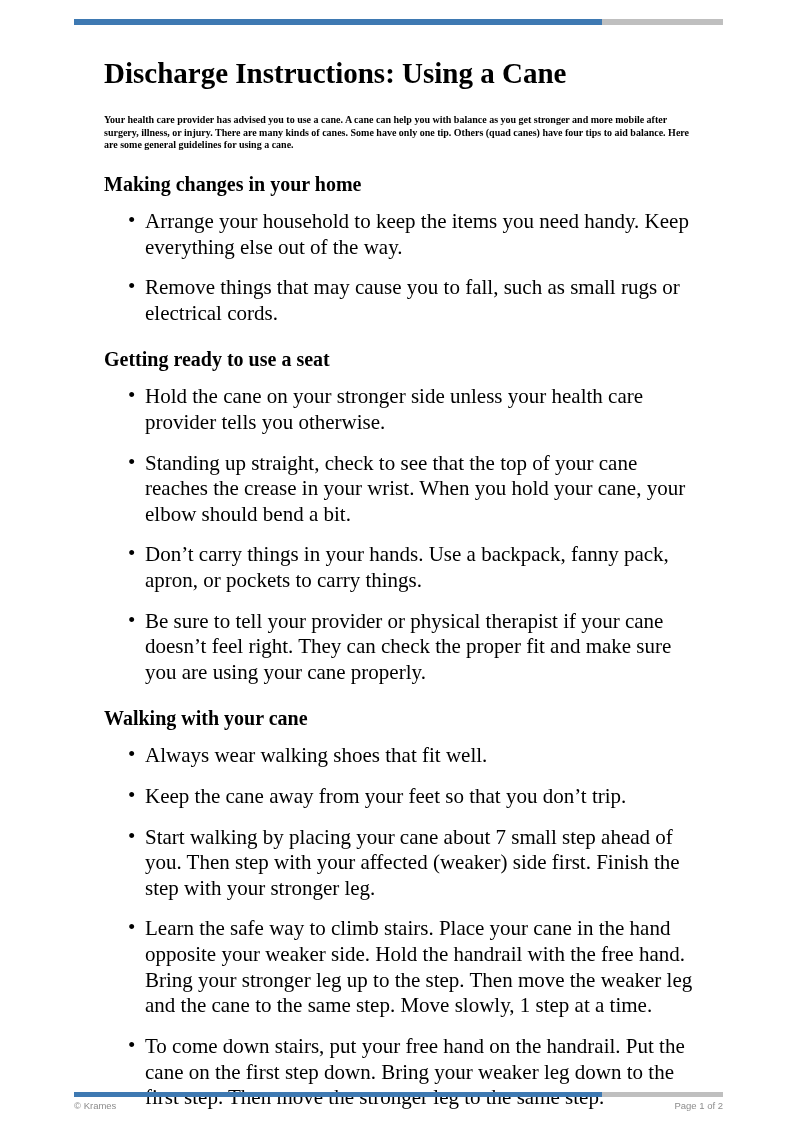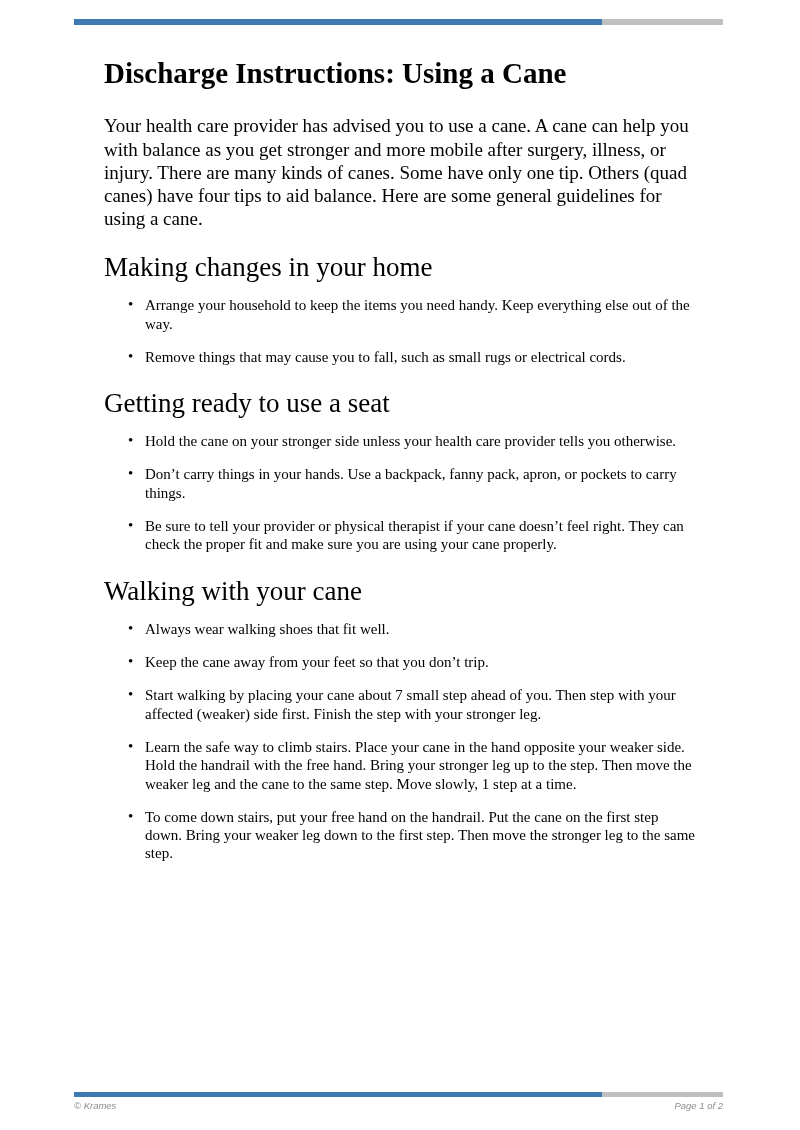--- a/index.html
+++ b/index.html
@@ -38,55 +38,55 @@
   }
   h1 {
     margin: 57px 0 0 0;
     font-size: 29px;
     line-height: 1.15;
     font-weight: bold;
     letter-spacing: 0px;
   }
   p.intro {
     margin: 24px 0 0 0;
-    font-size: 19px;
+    font-size: 10px;
     line-height: 1.22;
+    font-weight: bold;
   }
   h2 {
     margin: 22px 0 0 0;
-    font-size: 27px;
+    font-size: 20px;
     line-height: 1.15;
-    font-weight: normal;
+    font-weight: bold;
   }
   ul {
     margin: 13px 0 6px 0;
     padding: 0 0 0 41px;
     list-style: none;
   }
   li {
     position: relative;
-    font-size: 15px;
+    font-size: 21px;
     line-height: 1.22;
     margin-bottom: 15px;
   }
   li::before {
     content: "\2022";
     position: absolute;
     left: -17px;
     top: -1px;
   }
   .footer-meta {
     position: absolute;
     left: 74px;
     top: 1100px;
     width: 649px;
     display: flex;
     justify-content: space-between;
     font-family: "Liberation Sans", "DejaVu Sans", sans-serif;
-    font-style: italic;
     font-size: 9.5px;
     color: #8c8c8c;
   }
 </style>
 </head>
 <body>
 
 <div class="page">
 
   <div class="rule rule-top">
@@ -101,20 +101,21 @@
 
     <h2>Making changes in your home</h2>
     <ul>
       <li>Arrange your household to keep the items you need handy. Keep everything else out of the way.</li>
       <li>Remove things that may cause you to fall, such as small rugs or electrical cords.</li>
     </ul>
 
     <h2>Getting ready to use a seat</h2>
     <ul>
       <li>Hold the cane on your stronger side unless your health care provider tells you otherwise.</li>
+      <li>Standing up straight, check to see that the top of your cane reaches the crease in your wrist. When you hold your cane, your elbow should bend a bit.</li>
       <li>Don’t carry things in your hands. Use a backpack, fanny pack, apron, or pockets to carry things.</li>
       <li>Be sure to tell your provider or physical therapist if your cane doesn’t feel right. They can check the proper fit and make sure you are using your cane properly.</li>
     </ul>
 
     <h2>Walking with your cane</h2>
     <ul>
       <li>Always wear walking shoes that fit well.</li>
       <li>Keep the cane away from your feet so that you don’t trip.</li>
       <li>Start walking by placing your cane about 7 small step ahead of you. Then step with your affected (weaker) side first. Finish the step with your stronger leg.</li>
       <li>Learn the safe way to climb stairs. Place your cane in the hand opposite your weaker side. Hold the handrail with the free hand. Bring your stronger leg up to the step. Then move the weaker leg and the cane to the same step. Move slowly, 1 step at a time.</li>

